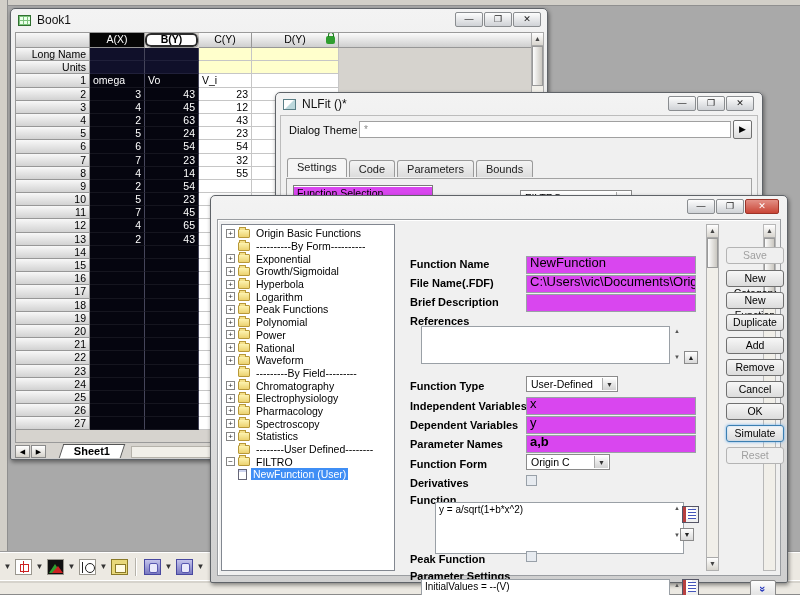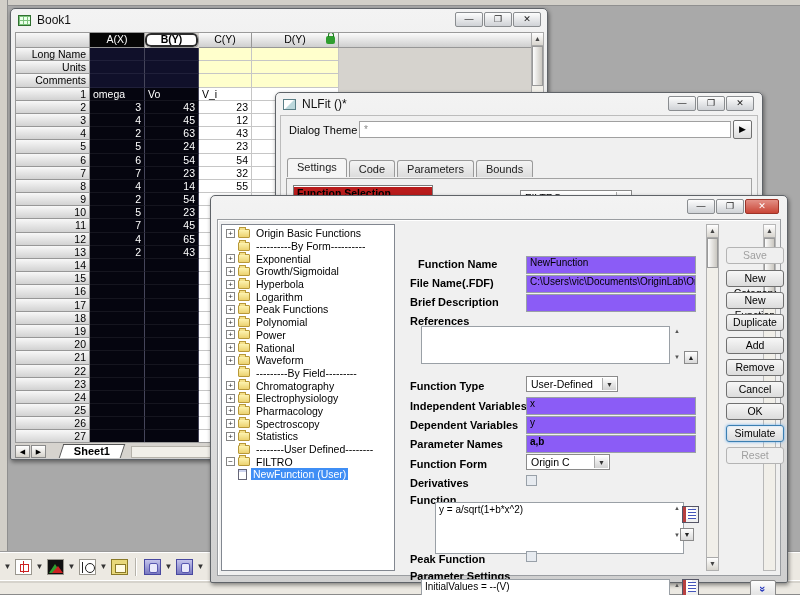--- a/index.html
+++ b/index.html
@@ -86,21 +86,21 @@
        font-size:10px;color:#888;padding:2px 4px;line-height:12px;}
   .nl-play{position:absolute;right:5px;top:4px;width:19px;height:19px;border:1px solid #707070;border-radius:2px;
        background:linear-gradient(#fff,#dcdcdc);font-size:9px;text-align:center;line-height:17px;color:#000;}
   .nl-tabs{position:absolute;left:6px;top:44px;display:flex;gap:2px;}
   .nl-tab{height:17px;padding:0 9px;font-size:11px;line-height:16px;background:linear-gradient(#f4f4f4,#dcdcdc);
        border:1px solid #9a9a9a;border-bottom:none;border-radius:3px 3px 0 0;color:#222;}
   .nl-tab.active{background:#f5f5f5;height:19px;margin-top:-2px;position:relative;z-index:2;}
   .nl-panel{position:absolute;left:5px;top:62px;right:5px;bottom:5px;border:1px solid #a2a2a2;background:#f0f0f0;}
   .nl-list{position:absolute;left:6px;top:6px;width:140px;height:120px;background:#fff;border:1px solid #7a7a7a;padding-top:1px;}
   .nl-item{font-size:10.5px;line-height:12.5px;padding:0 3px;white-space:nowrap;color:#000;}
-  .nl-item.selected{background:#b91c1c;color:#000;font-weight:bold;}
+  .nl-item.selected{background:#d946ef;color:#000;}
   .nl-cat-label{position:absolute;left:152px;top:14px;font-size:11px;font-weight:bold;}
   .nl-dd{position:absolute;left:233px;top:11px;width:112px;height:17px;background:#fff;border:1px solid #8a8a8a;
        font-size:10.5px;line-height:15px;padding-left:4px;}
   .dd-btn{position:absolute;right:1px;top:1px;bottom:1px;width:14px;background:linear-gradient(#fdfdfd,#d2d2d2);
        border-left:1px solid #aaa;font-size:7px;text-align:center;line-height:13px;color:#333;}
 
   
   #ffo{left:210px;top:195px;width:578px;height:388px;z-index:4;}
   #ffo .body{position:absolute;left:6px;top:23px;right:6px;bottom:6px;background:#f0f0f0;border:1px solid #9a9da1;box-shadow:inset 1px 1px 0 #fff;}
   #ffo .tree{position:absolute;left:3px;top:4px;width:174px;bottom:4px;background:#fff;border:1px solid #828790;overflow:hidden;padding:2px 0 0 2px;}
@@ -109,22 +109,22 @@
   .tree-exp.none{border:none;background:transparent;}
   .tree-indent{width:14px;flex:0 0 14px;}
   .folder-ic{width:12px;height:9px;flex:0 0 12px;background:linear-gradient(#fdf3b0,#ecd270);border:1px solid #b89838;border-radius:1px;position:relative;margin-right:4px;}
   .folder-ic::before{content:"";position:absolute;left:0;top:-3px;width:5px;height:2px;background:#f4e08a;border:1px solid #b89838;border-bottom:none;}
   .doc-ic{width:9px;height:11px;flex:0 0 9px;background:#fff;border:1px solid #667;margin-right:4px;box-shadow:inset 0 2px 0 #cdd4ef;}
   .tree-label{font-size:10.5px;line-height:12px;padding:0 2px;color:#000;text-align:center;}
   .tree-row.selected .tree-label{background:#3f8ef5;color:#fff;}
   .tree-scroll{position:absolute;right:4px;top:4px;width:13px;bottom:4px;background:#f1efe9;border:1px solid #b8b8b8;}
 
   .form-label{position:absolute;left:192px;font-size:11px;font-weight:bold;color:#000;}
-  .ffield{position:absolute;left:308px;width:170px;height:18px;background:#8b5cf6;border:1px solid #9aa0a6;
-      font-size:10px;line-height:12px;padding:0 3px;overflow:hidden;white-space:nowrap;}
+  .ffield{position:absolute;left:308px;width:170px;height:18px;background:#d946ef;border:1px solid #9aa0a6;
+      font-size:13px;line-height:12px;padding:0 3px;overflow:hidden;white-space:nowrap;}
   .fbox{position:absolute;left:203px;width:249px;background:#fff;border:1px solid #9aa0a6;font-size:10px;padding:1px 3px;overflow:hidden;}
   .box-arrows{position:absolute;width:12px;font-size:6px;color:#555;text-align:center;}
   .fdrop{position:absolute;left:308px;height:16px;background:#fff;border:1px solid #8a8a8a;font-size:10.5px;line-height:14px;padding-left:4px;}
   .fcheck{position:absolute;left:308px;width:11px;height:11px;background:#e7ebf0;border:1px solid #98a0a8;}
   .mini-btn{position:absolute;width:14px;height:13px;border:1px solid #8a8a8a;background:linear-gradient(#fff,#d9d9d9);font-size:7px;text-align:center;line-height:11px;color:#222;}
   .cb-icon{position:absolute;width:17px;height:17px;background:#fff;border:1px solid #556;
       box-shadow:inset 3px 0 0 #b84040, inset -6px -3px 0 #f0f0f0;}
   .cb-icon::before{content:"";position:absolute;right:2px;top:2px;width:8px;height:10px;background:repeating-linear-gradient(#4455bb 0 1px,#fff 1px 3px);}
   .form-scroll{position:absolute;left:488px;top:4px;width:13px;bottom:4px;background:#f1efe9;border:1px solid #b0b0b0;}
   .form-scroll .scr-thumb{height:30px;}
@@ -189,28 +189,20 @@
       </div>
       <div class="grow">
         <div class="cell rowlab w-label">Units</div>
         <div class="cell sel-meta w-a"></div>
         <div class="cell sel-meta w-b"></div>
         <div class="cell meta-cd w-c"></div>
         <div class="cell meta-cd w-d"></div>
         <div class="cell w-fill"></div>
       </div>
       <div class="grow">
-        <div class="cell rowlab w-label">Comments</div>
-        <div class="cell sel-meta w-a"></div>
-        <div class="cell sel-meta w-b"></div>
-        <div class="cell meta-cd w-c"></div>
-        <div class="cell meta-cd w-d"></div>
-        <div class="cell w-fill"></div>
-      </div>
-      <div class="grow">
         <div class="cell rowlab w-label">1</div>
         <div class="cell sel w-a">omega</div>
         <div class="cell sel w-b">Vo</div>
         <div class="cell w-c">V_i</div>
         <div class="cell w-d"></div>
         <div class="cell w-fill"></div>
       </div>
       <div class="grow">
         <div class="cell rowlab w-label">2</div>
         <div class="cell sel w-a num">3</div>
@@ -574,21 +566,21 @@
           <span class="tree-indent"></span>
           <span class="doc-ic"></span>
           <span class="tree-label">NewFunction (User)</span>
         </div>
       </div>
     <div class="tree-scroll">
       <div class="scr-btn">▲</div>
       <div class="scr-thumb" style="height:60px;"></div>
     </div>
 
-    <div class="form-label" style="top:38px;margin-left:8px;">Function Name</div>
+    <div class="form-label" style="top:38px;">Function Name</div>
     <div class="ffield" style="top:36px;">NewFunction</div>
 
     <div class="form-label" style="top:57px;">File Name(.FDF)</div>
     <div class="ffield" style="top:55px;">C:\Users\vic\Documents\OriginLab\Origin8</div>
 
     <div class="form-label" style="top:76px;">Brief Description</div>
     <div class="ffield" style="top:74px;"></div>
 
     <div class="form-label" style="top:95px;">References</div>
     <div class="fbox" style="top:106px;height:38px;"></div>

